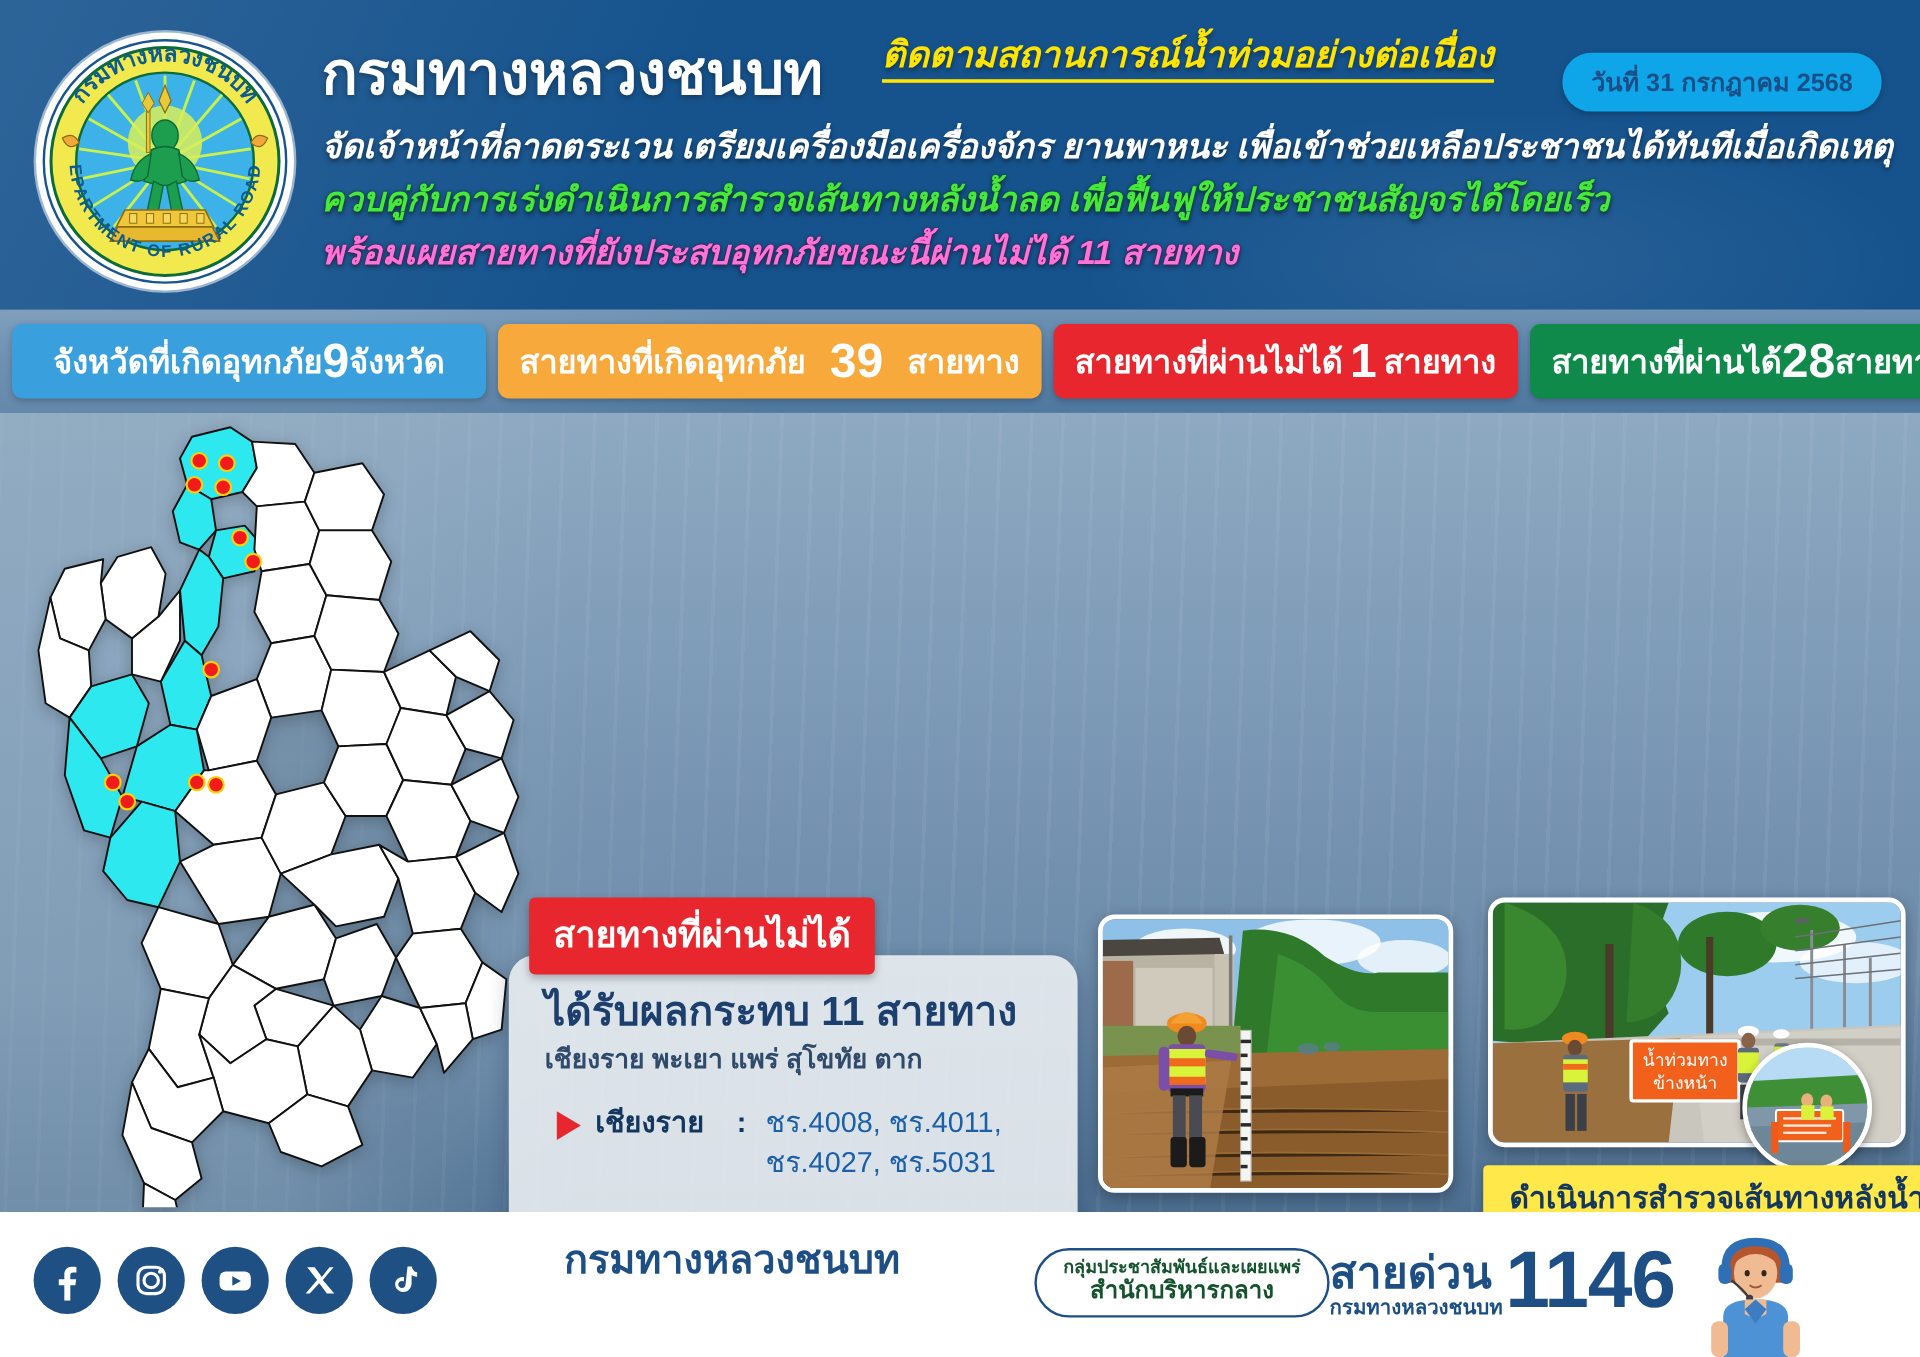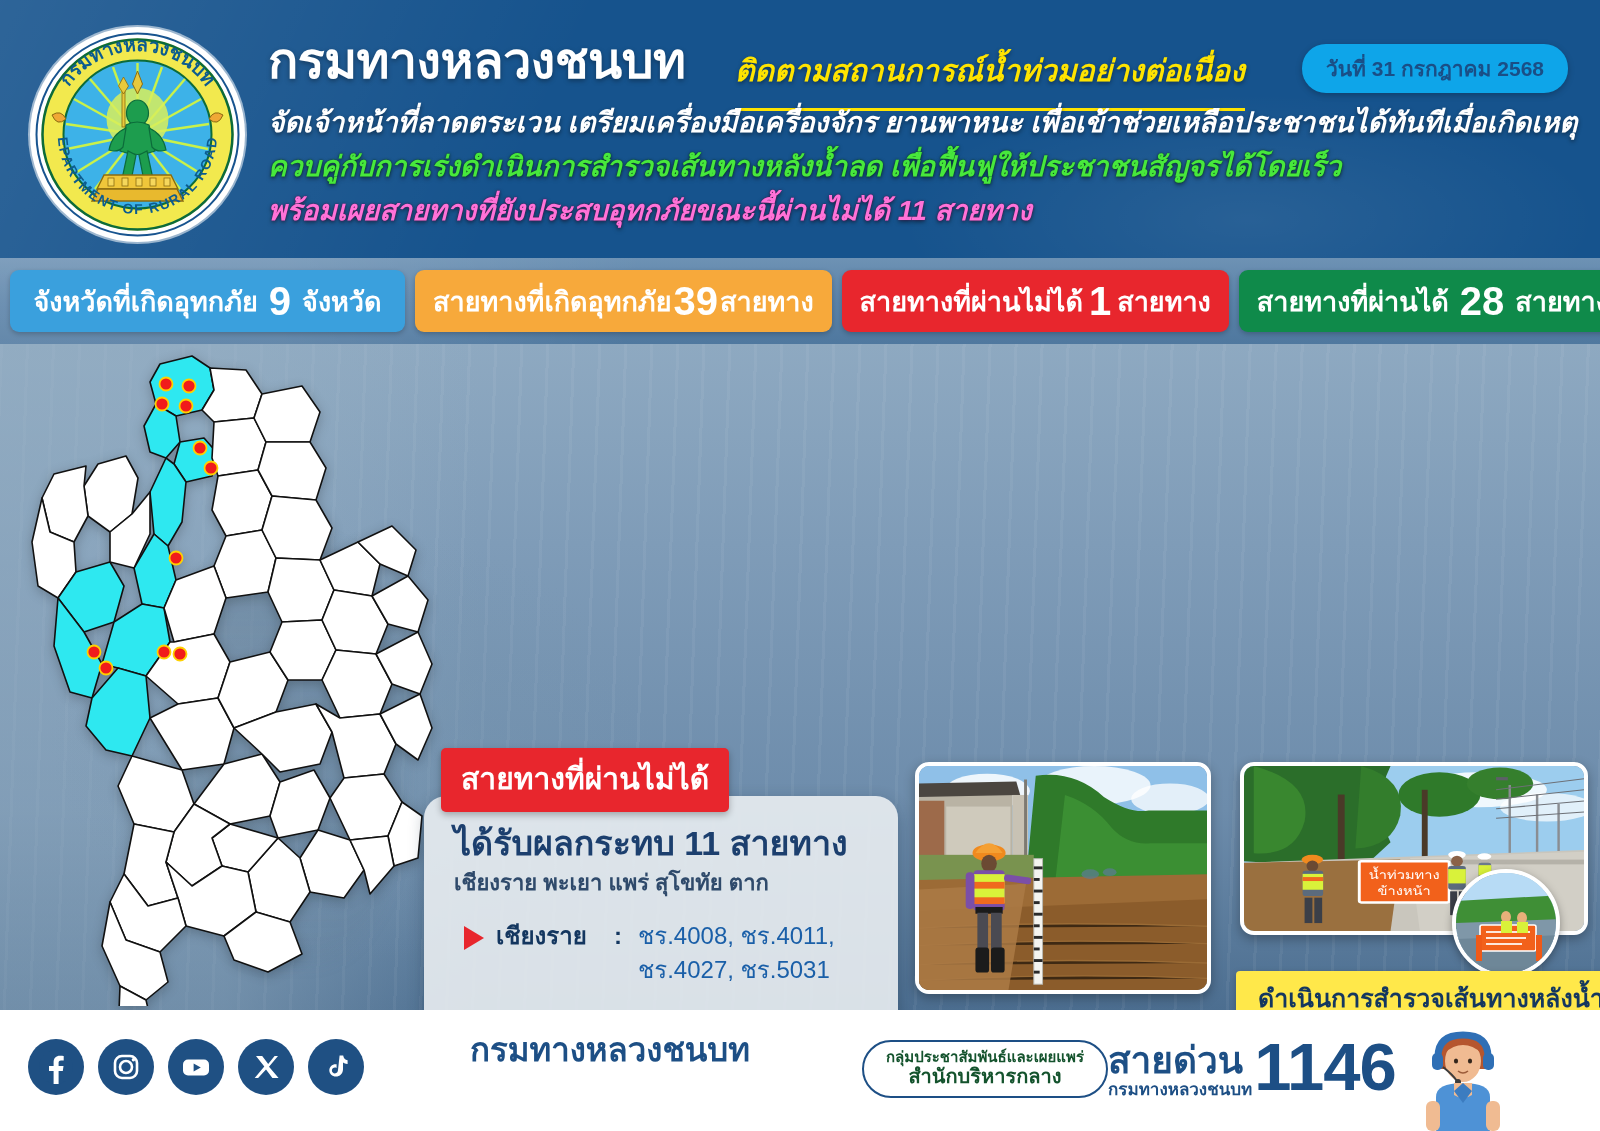--- a/index.html
+++ b/index.html
@@ -39,24 +39,24 @@
   .logo-svg{ display:block; width:215px; height:215px; }
 
   .title-main {
     position:absolute; left:268px; top:36px;
     font-size:50px; font-weight:bold; color:#ffffff;
     letter-spacing:-.5px; line-height:1;
     text-shadow:0 2px 5px rgba(0,0,0,.35);
     z-index:4;
   }
   .title-sub {
-    position:absolute; left:735px; top:56px;
+    position:absolute; left:735px; top:32px;
     font-size:30px; font-weight:bold; font-style:italic;
     color:#ffe400; line-height:1;
-    border-bottom:3px solid #ffe400; padding-bottom:22px;
+    border-bottom:3px solid #ffe400; padding-bottom:4px;
     text-shadow:0 2px 4px rgba(0,0,0,.4);
     z-index:4;
   }
   .date-badge {
     position:absolute; right:32px; top:44px;
     background:#0ea5e9; color:#1a4e86;
     font-size:21px; font-weight:bold;
     padding:8px 24px; border-radius:24px;
     white-space:nowrap; z-index:5;
     box-shadow:0 2px 6px rgba(0,0,0,.25);
@@ -78,28 +78,28 @@
     background:linear-gradient(180deg,#6e92b4 0%,#5b83a9 45%,#4f789f 100%);
     display:flex; align-items:center; gap:10px; padding:0 10px;
     overflow:hidden;
   }
   .stats::before{
     content:""; position:absolute; inset:0;
     background:linear-gradient(100deg, rgba(255,255,255,.12) 0 18%, rgba(255,255,255,0) 40%);
   }
   .stat {
     position:relative; height:62px; border-radius:9px;
-    display:flex; align-items:center; justify-content:center; gap:11px;
+    display:flex; align-items:center; justify-content:center; 
     color:#fff; white-space:nowrap; padding:0 18px;
     box-shadow:0 2px 5px rgba(0,0,0,.22);
   }
   .stat .lbl { font-size:27px; font-weight:bold; }
   .stat .num { font-size:40px; font-weight:bold; line-height:1; }
   .stat.s1 { background:#3aa0dd; flex:0 0 395px; }
-  .stat.s2 { background:#f7a93b; flex:0 0 395px; gap:2px; }
+  .stat.s2 { background:#f7a93b; flex:0 0 395px; gap:20px; }
   .stat.s3 { background:#e8262d; flex:0 0 370px; gap:6px; }
   .stat.s4 { background:#0f8a4a; flex:1 1 auto; }
 
   
   .content {
     position:absolute; left:0; top:344px; width:1600px; height:666px;
     background:
       linear-gradient(180deg,#8ea9c1 0%,#7f9cb8 30%,#6d8cab 70%,#4c6e90 100%);
     overflow:hidden;
   }
@@ -170,21 +170,21 @@
     padding-left:8px;
   }
 
   
   .photo {
     position:absolute; border-radius:14px; overflow:hidden;
     border:4px solid #ffffff; z-index:4;
     box-shadow:0 4px 12px rgba(0,0,0,.30);
   }
   .ph1 { left:915px; top:418px; width:296px; height:232px; }
-  .ph2 { left:1240px; top:418px; width:348px; height:173px; }
+  .ph2 { left:1240px; top:404px; width:348px; height:208px; }
   .ph-svg{ display:block; width:100%; height:100%; }
 
   .inset-circle {
     position:absolute; left:1452px; top:525px; width:108px; height:108px;
     border-radius:50%; overflow:hidden; border:4px solid #ffffff; z-index:6;
     box-shadow:0 3px 8px rgba(0,0,0,.35);
   }
   .caption {
     position:absolute; z-index:7;
     background:#ffe84a; color:#14375f;

